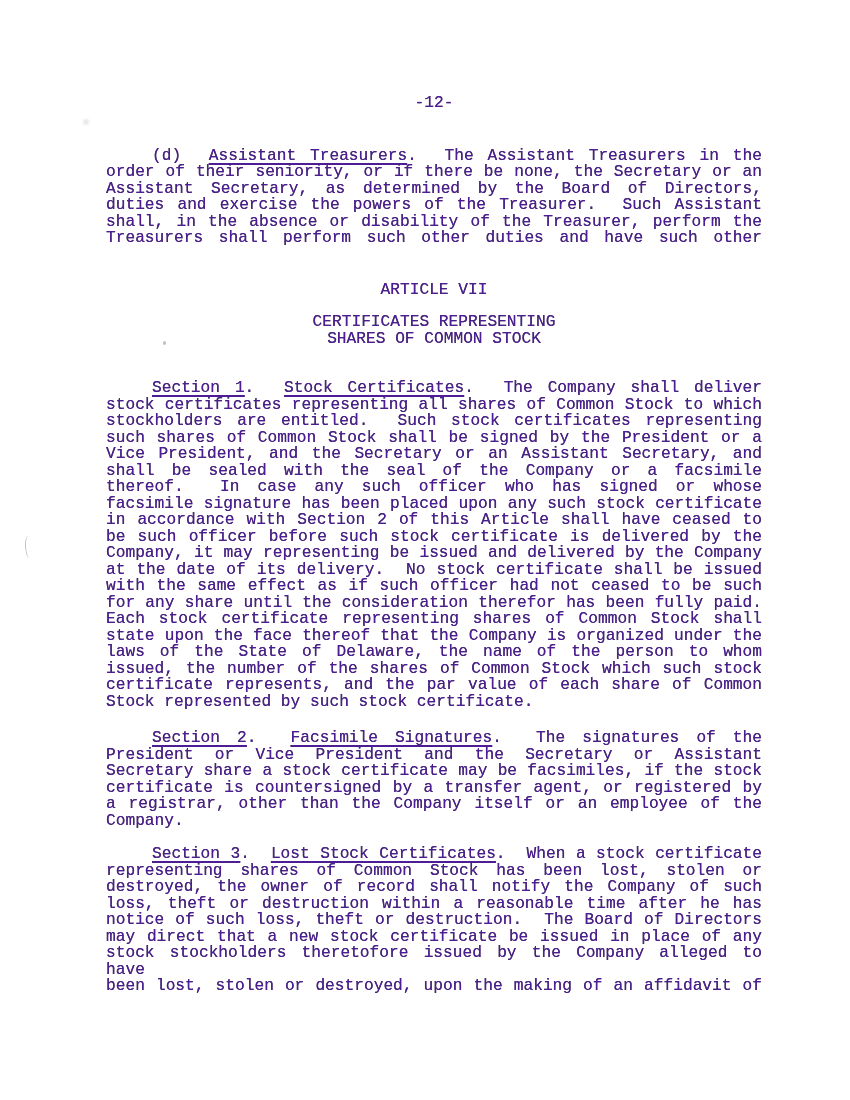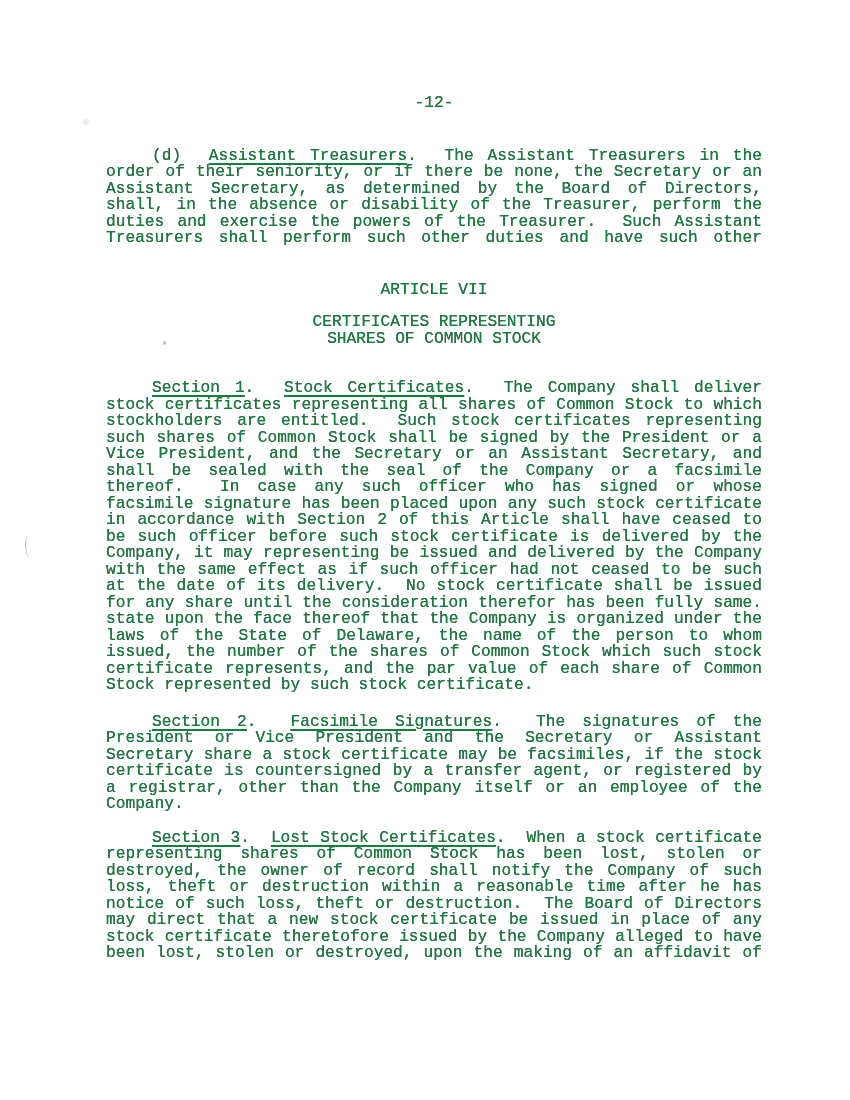--- a/index.html
+++ b/index.html
@@ -5,21 +5,21 @@
   html, body { margin: 0; padding: 0; background: #ffffff; }
   .page {
     position: relative;
     width: 850px;
     height: 1100px;
     background: #ffffff;
     overflow: hidden;
     font-family: "Liberation Mono", "DejaVu Sans Mono", monospace;
     font-size: 16.2px;
     line-height: 16.5px;
-    color: #15803d;
+    color: #4c1d95;
     text-shadow: 0 0 0.5px rgba(38,38,38,0.85);
   }
   .content {
     position: absolute;
     left: 106px;
     top: 95px;
     width: 656px;
   }
   .page-number {
     text-align: center;
@@ -76,22 +76,22 @@
 
   <div class="content">
 
     <div class="page-number">-12-</div>
 
     <div class="para para-d">
       <div class="jline first"><span>(d)&nbsp; </span><span class="u">Assistant Treasurers</span><span></span><span class="u"></span><span>.&nbsp; The Assistant Treasurers in the</span></div>
       <div>
           <div class="jline">order of their seniority, or if there be none, the Secretary or an</div>
           <div class="jline">Assistant Secretary, as determined by the Board of Directors,</div>
+          <div class="jline">duties and exercise the powers of the Treasurer.&nbsp; Such Assistant</div>
           <div class="jline">shall, in the absence or disability of the Treasurer, perform the</div>
-          <div class="jline">duties and exercise the powers of the Treasurer.&nbsp; Such Assistant</div>
           <div class="jline">Treasurers shall perform such other duties and have such other</div>
         </div>
     </div>
 
     <div class="center article-title">ARTICLE VII</div>
 
     <div class="article-subtitle">
       <div class="center">CERTIFICATES REPRESENTING</div>
       <div class="center">SHARES OF COMMON STOCK</div>
     </div>
@@ -102,23 +102,24 @@
           <div class="jline">stock certificates representing all shares of Common Stock to which</div>
           <div class="jline">stockholders are entitled.&nbsp; Such stock certificates representing</div>
           <div class="jline">such shares of Common Stock shall be signed by the President or a</div>
           <div class="jline">Vice President, and the Secretary or an Assistant Secretary, and</div>
           <div class="jline">shall be sealed with the seal of the Company or a facsimile</div>
           <div class="jline">thereof.&nbsp; In case any such officer who has signed or whose</div>
           <div class="jline">facsimile signature has been placed upon any such stock certificate</div>
           <div class="jline">in accordance with Section 2 of this Article shall have ceased to</div>
           <div class="jline">be such officer before such stock certificate is delivered by the</div>
           <div class="jline">Company, it may representing be issued and delivered by the Company</div>
+          <div class="jline">at the date of its delivery.&nbsp; No stock certificate shall be issued</div>
           <div class="jline">with the same effect as if such officer had not ceased to be such</div>
-          <div class="jline">at the date of its delivery.&nbsp; No stock certificate shall be issued</div>
-          <div class="jline">for any share until the consideration therefor has been fully same.</div>
+          <div class="jline">for any share until the consideration therefor has been fully paid.</div>
+          <div class="jline">Each stock certificate representing shares of Common Stock shall</div>
           <div class="jline">state upon the face thereof that the Company is organized under the</div>
           <div class="jline">laws of the State of Delaware, the name of the person to whom</div>
           <div class="jline">issued, the number of the shares of Common Stock which such stock</div>
           <div class="jline">certificate represents, and the par value of each share of Common</div>
         </div>
       <div class="lline">Stock represented by such stock certificate.</div>
     </div>
 
     <div class="para para-section-2">
       <div class="jline first"><span></span><span class="u">Section 2</span><span>.&nbsp; </span><span class="u">Facsimile Signatures</span><span>.&nbsp; The signatures of the</span></div>
@@ -132,20 +133,20 @@
     </div>
 
     <div class="para para-section-3">
       <div class="jline first"><span></span><span class="u">Section 3</span><span>.&nbsp; </span><span class="u">Lost Stock Certificates</span><span>.&nbsp; When a stock certificate</span></div>
       <div>
           <div class="jline">representing shares of Common Stock has been lost, stolen or</div>
           <div class="jline">destroyed, the owner of record shall notify the Company of such</div>
           <div class="jline">loss, theft or destruction within a reasonable time after he has</div>
           <div class="jline">notice of such loss, theft or destruction.&nbsp; The Board of Directors</div>
           <div class="jline">may direct that a new stock certificate be issued in place of any</div>
-          <div class="jline">stock certificate theretofore issued by the Company alleged to have</div>
+          <div class="jline">stock stockholders theretofore issued by the Company alleged to have</div>
           <div class="jline">been lost, stolen or destroyed, upon the making of an affidavit of</div>
         </div>
 
     </div>
 
   </div>
 </div>
 
 </body></html>

